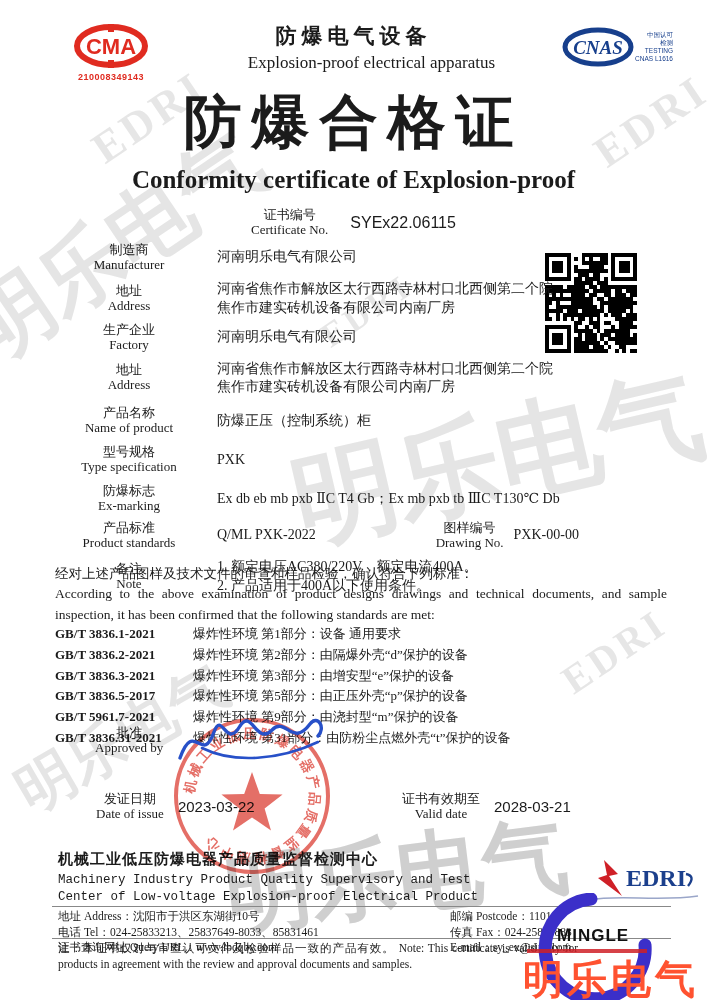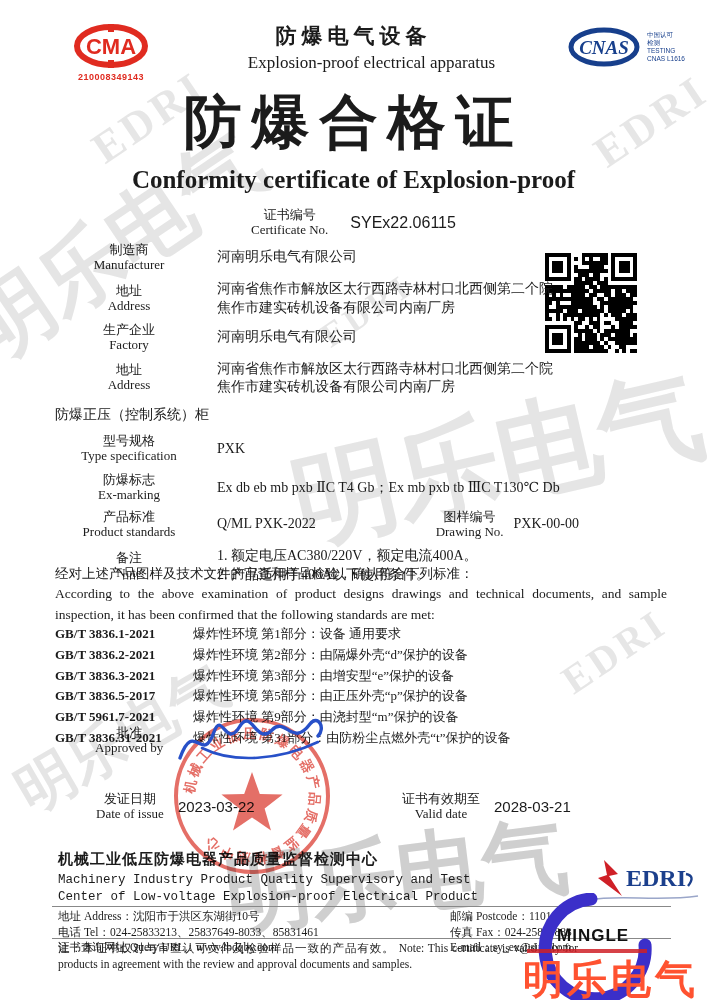--- a/index.html
+++ b/index.html
@@ -10,21 +10,21 @@
       font-family:"DejaVu Sans",sans-serif;pointer-events:none;z-index:1;}
   .wm-edri{position:absolute;font-weight:900;color:#d2d2d2;opacity:.55;white-space:nowrap;
       font-family:"Liberation Serif",serif;letter-spacing:4px;pointer-events:none;z-index:1;}
   
   .header{position:absolute;top:22px;left:0;right:0;height:70px;z-index:3;}
   .cma{position:absolute;left:72px;top:2px;text-align:center;}
   .cma-num{color:#e02b20;font-size:9px;font-weight:bold;letter-spacing:.5px;font-family:Liberation Sans, sans-serif;}
   .hd-center{position:absolute;left:0;right:0;top:0;text-align:center;}
   .hd-cn{font-size:21px;font-weight:bold;letter-spacing:5px;font-family:"DejaVu Sans",sans-serif;}
   .hd-en{font-size:17px;margin-top:3px;padding-left:36px;}
-  .cnas{position:absolute;right:22px;top:4px;display:flex;align-items:center;gap:6px;}
+  .cnas{position:absolute;right:34px;top:4px;display:flex;align-items:center;gap:0;text-align:right;}
   .cnas-lines{color:#173f8c;font-size:6.5px;line-height:1.25;font-family:"Liberation Sans",sans-serif;}
   
   .main-title{position:absolute;top:84px;left:0;right:0;text-align:center;font-size:58px;font-weight:900;
       letter-spacing:10px;font-family:"DejaVu Sans",sans-serif;z-index:3;}
   .main-title-en{position:absolute;top:166px;left:0;right:0;text-align:center;font-size:25px;font-weight:bold;z-index:3;}
   
   .certno{position:absolute;top:208px;left:0;right:0;display:flex;justify-content:center;align-items:center;gap:22px;z-index:3;}
   .lblk{text-align:center;line-height:1.15;}
   .lcn{font-size:13px;}
   .len{font-size:13px;}
@@ -479,20 +479,24 @@
       <div class="fval">河南明乐电气有限公司</div>
     </div>
     <div class="frow addr mb8">
       <div class="flabel">
           <div class="lcn">地址</div>
           <div class="len">Address</div>
         </div>
       <div class="fval">河南省焦作市解放区太行西路寺林村口北西侧第二个院焦作市建实砖机设备有限公司内南厂房</div>
     </div>
     <div class="frow mb8">
+      <div class="flabel">
+          <div class="lcn">产品名称</div>
+          <div class="len">Name of product</div>
+        </div>
       <div class="fval">防爆正压（控制系统）柜</div>
     </div>
     <div class="frow mb8">
       <div class="flabel">
           <div class="lcn">型号规格</div>
           <div class="len">Type specification</div>
         </div>
       <div class="fval">PXK</div>
     </div>
     <div class="frow mb6">

